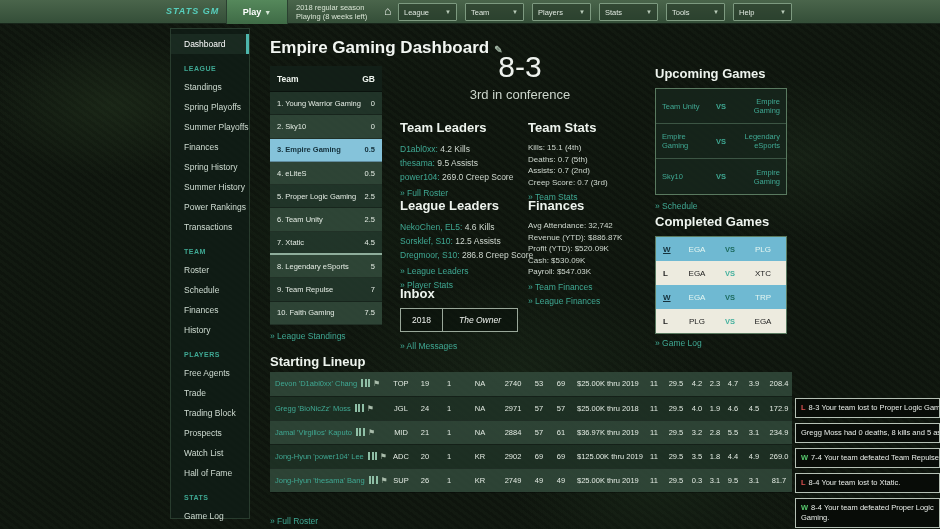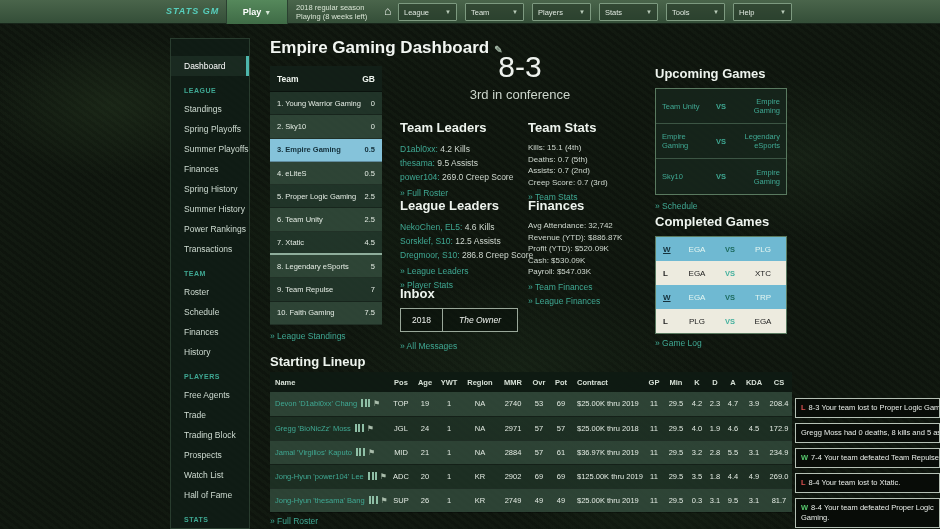--- a/index.html
+++ b/index.html
@@ -29,22 +29,22 @@
     font-family:"Liberation Sans", sans-serif; }
   .playbtn .caret { font-size:7px; margin-left:3px; color:#d5e6d5; }
   .season { position:absolute; left:296px; top:3px; font-size:7.5px; line-height:9px; color:#d8e4d4; }
   .home-ic { position:absolute; left:384px; top:4px; font-size:12px; color:#e8efe8; cursor:pointer; }
   .menu { position:absolute; top:3px; width:59px; height:18px; border:1px solid #7d9a80;
     background:rgba(34,52,36,0.55); color:#dfe8df; font-size:7.5px; display:flex;
     align-items:center; padding:0 5px; cursor:pointer; border-radius:1px; }
   .menu .mcaret { margin-left:auto; font-size:6px; color:#b9cbb9; }
 
   
-  .sidebar { position:absolute; left:170px; top:38px; width:80px; height:491px;
-    background:rgba(16,29,22,0.88); border:1px solid rgba(90,120,95,0.35); padding-top:17px; }
+  .sidebar { position:absolute; left:170px; top:28px; width:80px; height:491px;
+    background:rgba(16,29,22,0.88); border:1px solid rgba(90,120,95,0.35); padding-top:5px; }
   .s-item { height:20px; line-height:20px; padding-left:13px; font-size:8.5px; color:#cfdcd2;
     cursor:pointer; white-space:nowrap; }
   .s-item.active { color:#ffffff; border-right:3px solid #4db6ac; background:rgba(70,110,90,0.18); }
   .s-head { margin-top:7px; height:16px; line-height:16px; padding-left:13px; font-size:7px;
     font-weight:bold; letter-spacing:0.5px; color:#3fa893; }
 
   
   .standings { position:absolute; left:270px; top:66px; width:112px; }
   .st-header { display:flex; height:26px; align-items:center; background:rgba(18,32,24,0.92);
     font-size:8.5px; font-weight:bold; color:#eef4ee; padding:0 7px; border-bottom:1px solid rgba(0,0,0,0.4); }
@@ -365,38 +365,20 @@
       <col style="width:72px">
         <col style="width:20px">
         <col style="width:24px">
         <col style="width:18px">
       <col style="width:18px">
         <col style="width:18px">
         <col style="width:24px">
         <col style="width:26px">
     </colgroup>
     <tbody>
-        <tr>
-      <th class="l">Name</th>
-      <th>Pos</th>
-      <th>Age</th>
-      <th>YWT</th>
-      <th>Region</th>
-      <th>MMR</th>
-      <th>Ovr</th>
-      <th>Pot</th>
-      <th class="l">Contract</th>
-      <th>GP</th>
-      <th>Min</th>
-      <th>K</th>
-      <th>D</th>
-      <th>A</th>
-      <th>KDA</th>
-      <th>CS</th>
-    </tr>
     <tr class="odd">
       <td class="l"><span class="lnk">Devon 'D1abl0xx' Chang</span><span class="ci"></span><span class="fi">⚑</span></td>
       <td>TOP</td>
           <td>19</td>
           <td>1</td>
           <td>NA</td>
           <td>2740</td>
           <td>53</td>
           <td>69</td>
           <td class="l">$25.00K thru 2019</td>

